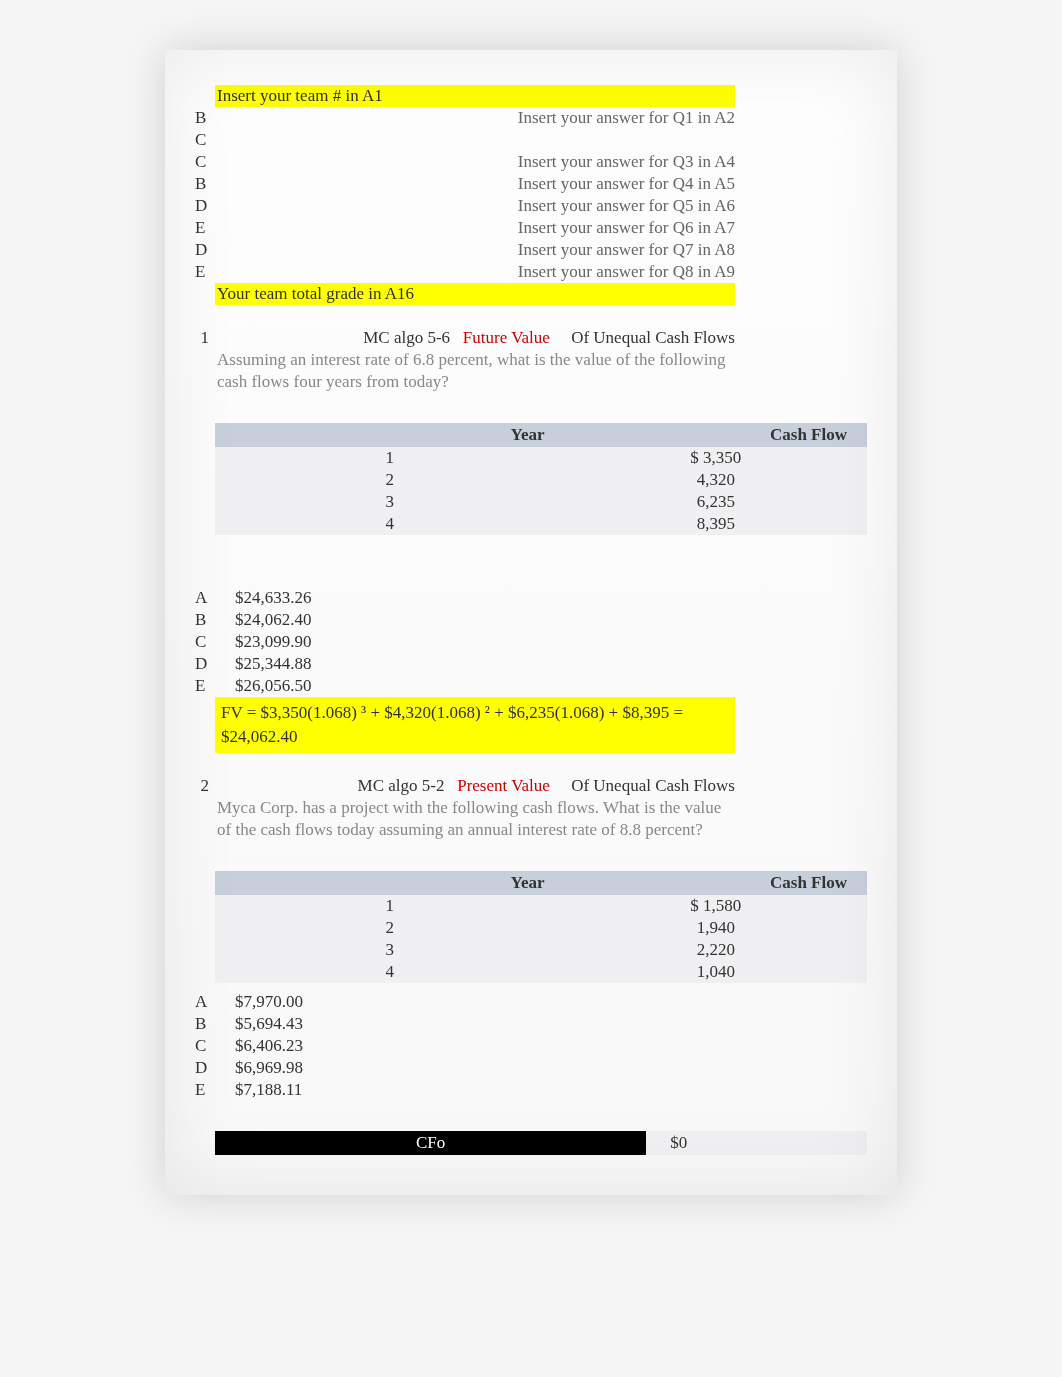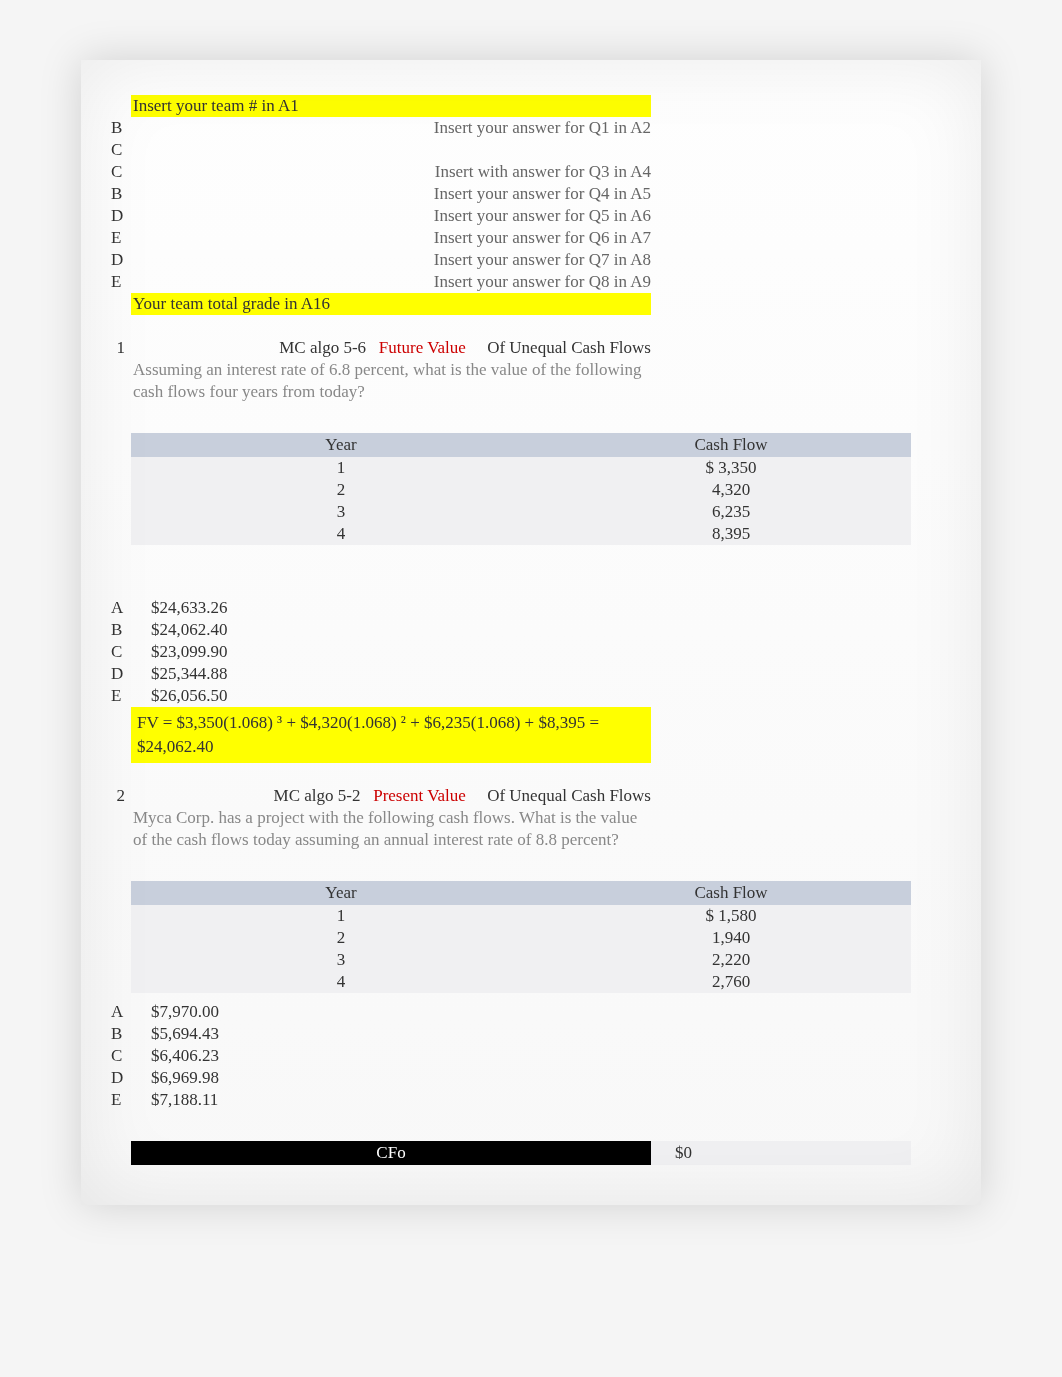--- a/index.html
+++ b/index.html
@@ -4,22 +4,22 @@
   <style>
     * { margin: 0; padding: 0; box-sizing: border-box; }
     body {
       font-family: 'Times New Roman', Times, serif;
       font-size: 17px;
       background: #f5f5f5;
       padding: 50px 20px;
       color: #333;
     }
     .page {
-      width: 900px;
-      margin: 10px auto;
+      width: 732px;
+      margin: 0 auto;
       background: linear-gradient(to bottom, #fefefe 0%, #f8f8f8 100%);
       box-shadow: 0 0 40px rgba(0,0,0,0.15);
       padding: 35px 30px 40px 30px;
       position: relative;
     }
     .page::before {
       content: '';
       position: absolute;
       top: 0; left: 0; right: 0; bottom: 0;
       box-shadow: inset 0 0 80px rgba(0,0,0,0.08);
@@ -67,22 +67,22 @@
       margin-top: 8px;
       margin-bottom: 8px;
     }
     .table-left-pad { width: 20px; flex-shrink: 0; }
     .data-table {
       border-collapse: collapse;
       width: 780px;
     }
     .data-table th {
       background: #c8cfdc;
-      font-weight: normal;
-      text-align: center;
+      font-weight: bold;
+      text-align: right;
       padding: 2px 20px;
       font-size: 17px;
     }
     .data-table td {
       text-align: center;
       padding: 1px 8px;
       background: #f0f0f2;
     }
     .data-table .col-year { width: 420px; }
     .data-table .col-cf { width: 360px; }
@@ -143,21 +143,21 @@
   <div id="header-rows">
       <div class="row">
         <div class="col-letter">B</div>
         <div class="text-cell instr-grey">Insert your answer for Q1 in A2</div>
       </div>
       <div class="row">
         <div class="col-letter">C</div>
       </div>
       <div class="row">
         <div class="col-letter">C</div>
-        <div class="text-cell instr-grey">Insert with answer for Q3 in A4</div>
+        <div class="text-cell instr-grey">Insert your answer for Q3 in A4</div>
       </div>
       <div class="row">
         <div class="col-letter">B</div>
         <div class="text-cell instr-grey">Insert your answer for Q4 in A5</div>
       </div>
       <div class="row">
         <div class="col-letter">D</div>
         <div class="text-cell instr-grey">Insert your answer for Q5 in A6</div>
       </div>
       <div class="row">
@@ -293,21 +293,21 @@
           <tr>
             <td>2</td>
             <td>1,940</td>
           </tr>
           <tr>
             <td>3</td>
             <td>2,220</td>
           </tr>
           <tr>
             <td>4</td>
-            <td>2,760</td>
+            <td>1,040</td>
           </tr>
         </tbody>
     </table>
   </div>
 
   <div id="q2-answers">
       <div class="ans-row">
         <div class="ans-letter">A</div>
         <div class="ans-val">$7,970.00</div>
       </div>

